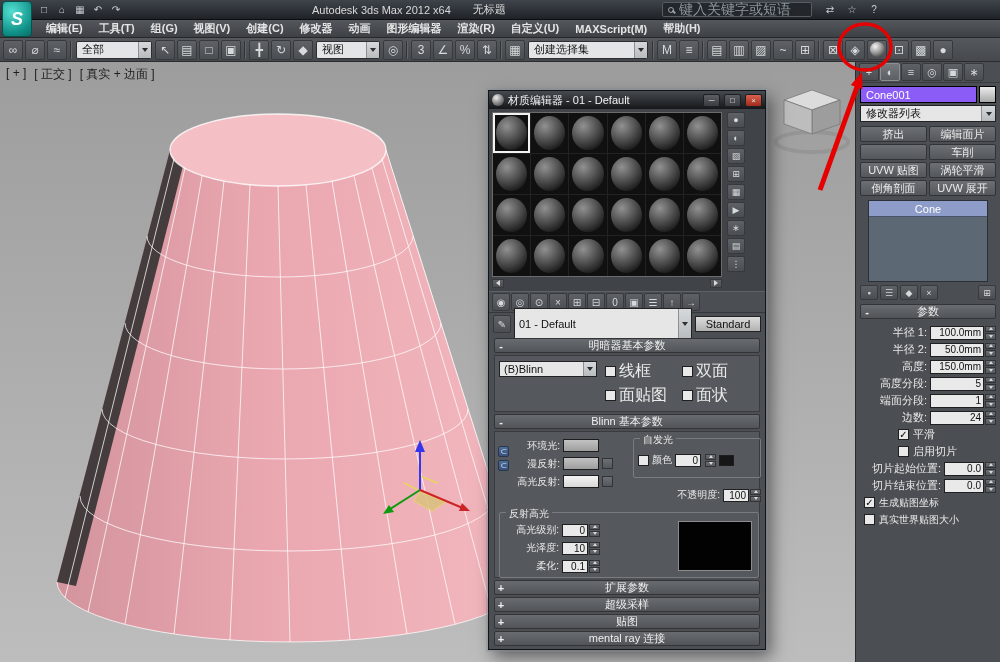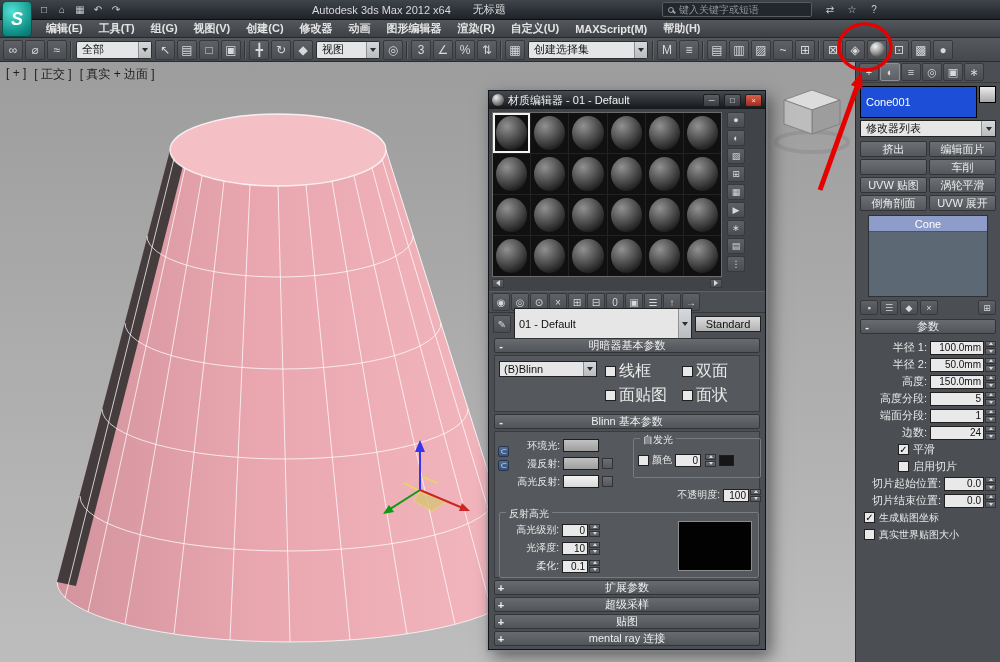--- a/index.html
+++ b/index.html
@@ -14,21 +14,21 @@
   .logo { position:absolute; left:2px; top:1px; width:30px; height:36px; z-index:30; border-radius:4px;
           background:radial-gradient(circle at 32% 28%,#53e0d2,#0f8f86 70%,#0a6d66);
           color:#fff; font-weight:bold; font-size:18px; font-style:italic;
           display:flex; align-items:center; justify-content:center; border:1px solid #07514c; }
   .qat-btn { width:16px; height:16px; display:flex; align-items:center; justify-content:center;
              color:#c9ced3; font-size:10px; border-radius:2px; }
   .tb-title { margin-left:186px; color:#d9d9d9; white-space:nowrap; }
   .tb-doc { margin-left:20px; color:#d9d9d9; }
   .search-box { margin-left:auto; width:150px; height:15px; background:#23262a;
                 border:1px solid #575c61; border-radius:2px; display:flex; align-items:center;
-                gap:5px; padding:0 5px; color:#8d969e; font-size:10px; white-space:nowrap; }
+                gap:5px; padding:0 5px; color:#8d969e; font-size:14px; white-space:nowrap; }
   .mag { width:6px; height:6px; border:1.5px solid #9aa1a8; border-radius:50%; position:relative; flex:0 0 auto; }
   .mag::after { content:""; position:absolute; width:4px; height:1.5px; background:#9aa1a8;
                 right:-3px; bottom:-1px; transform:rotate(45deg); }
   .tb-right { display:flex; align-items:center; gap:6px; margin:0 8px; color:#c9ced3; }
   .tb-spacer { width:104px; height:1px; }
 
   
   .menubar { position:absolute; left:0; top:20px; width:1000px; height:18px; z-index:9;
              background:linear-gradient(#54585d,#3d4045); border-bottom:1px solid #26282b;
              display:flex; align-items:center; padding-left:38px; }
@@ -64,21 +64,21 @@
   
   .cmdpanel { position:absolute; left:855px; top:62px; width:145px; height:600px; z-index:5;
               background:#4b4e52; border-left:1px solid #292b2d; }
   .cp-tabs { height:21px; display:flex; align-items:center; gap:1px; padding:1px 3px;
              border-bottom:1px solid #3a3c3f; }
   .cp-tab { width:20px; height:18px; display:flex; align-items:center; justify-content:center;
             font-size:11px; color:#d7dadc; background:linear-gradient(#5e6166,#4a4d51);
             border:1px solid #37393c; border-radius:2px; }
   .cp-tab.active { background:linear-gradient(#75787d,#5c5f64); border-color:#8c9093; }
   .cp-name-row { display:flex; gap:2px; margin:3px 4px 2px; }
-  .cp-name { flex:1; height:32px; background:#1d4ed8; border:1px solid #000; color:#fff;
+  .cp-name { flex:1; height:17px; background:#8b5cf6; border:1px solid #000; color:#fff;
              display:flex; align-items:center; padding:0 5px;text-align:center; }
   .obj-color { width:17px; height:17px; background:linear-gradient(#ececec,#a8a8a8); border:1px solid #000; }
   .cp-modlist { margin:2px 4px; height:17px; background:#e6e6e6; border:1px solid #222;
                 color:#111; display:flex; align-items:center; overflow:hidden; }
   .cp-modlist .lbl { flex:1; padding:0 5px; }
   .cp-modlist .arr { width:14px; align-self:stretch; background:linear-gradient(#d6d9db,#b9bcbf);
                      border-left:1px solid #8d9093; display:flex; align-items:center; justify-content:center; }
   .cp-grid { display:grid; grid-template-columns:1fr 1fr; gap:2px; margin:4px 4px; }
   .cp-btn { height:16px; background:linear-gradient(#6c6f74,#54575b); border:1px solid #313336;
             border-radius:2px; color:#ececec; display:flex; align-items:center; justify-content:center;

